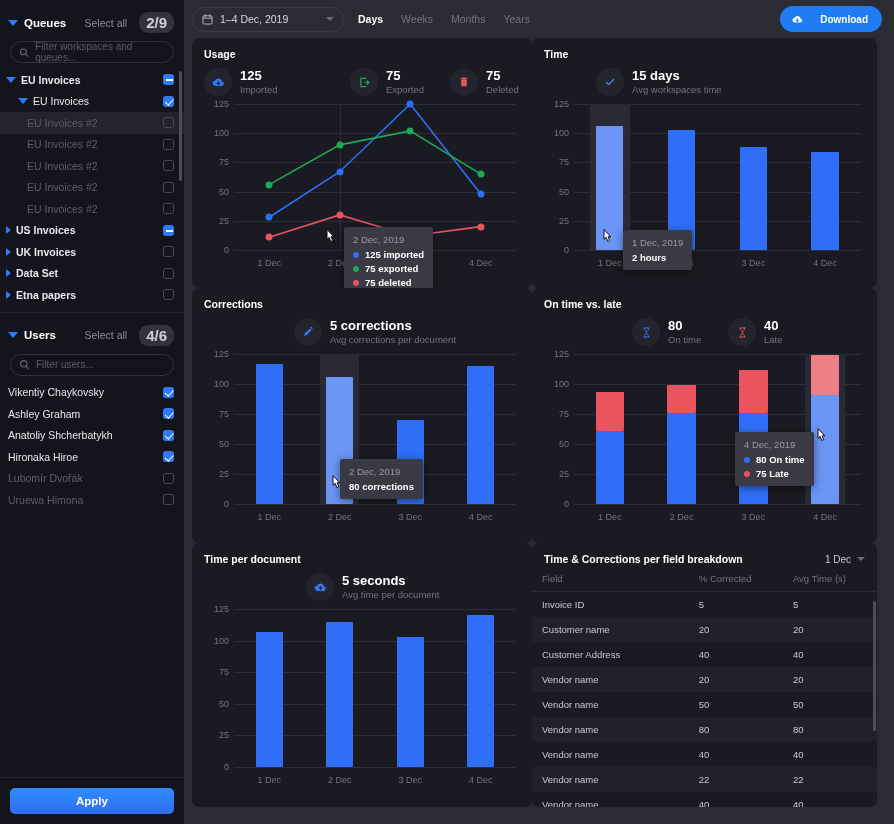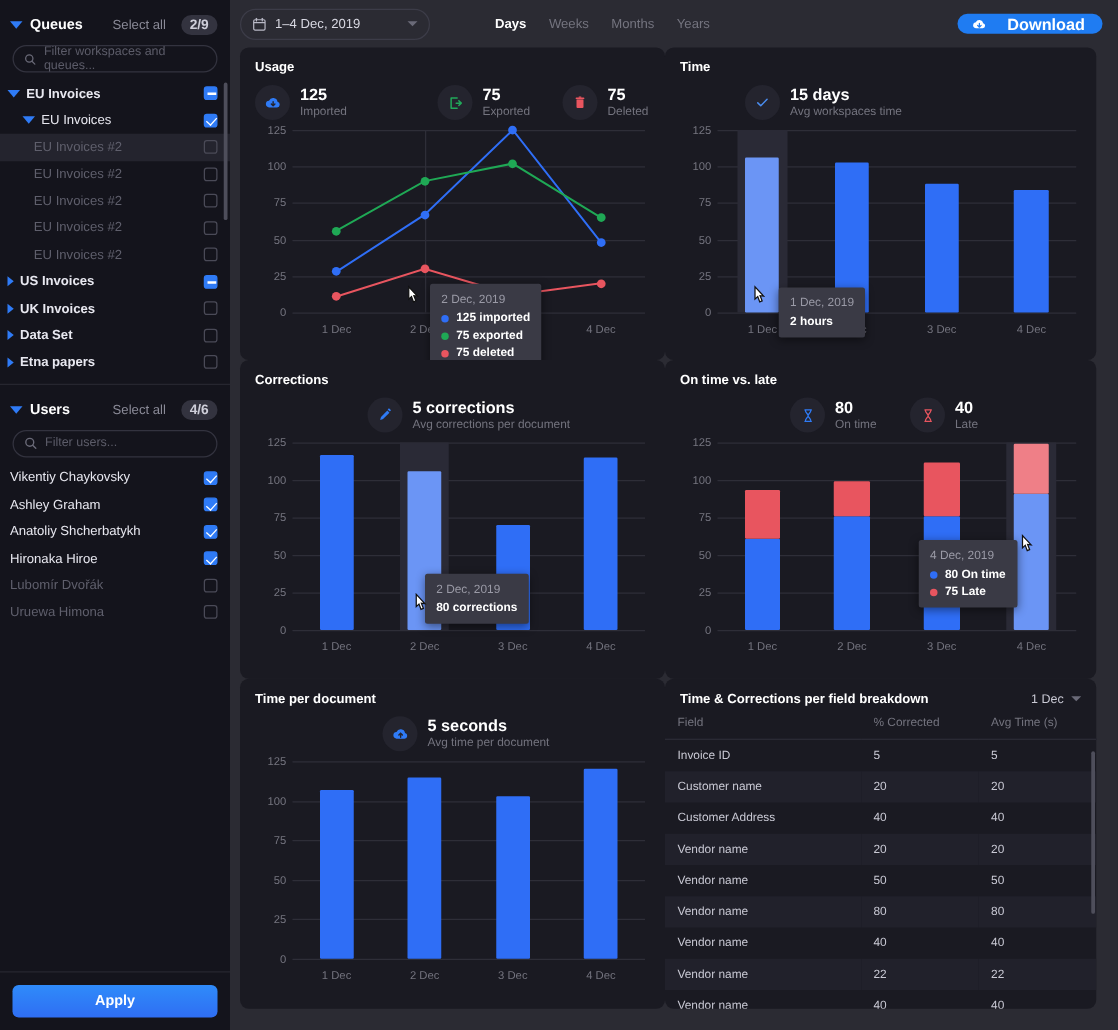--- a/index.html
+++ b/index.html
@@ -40,21 +40,21 @@
   }
   .panel-title {
     color: #fff; font-size: 11.5px; font-weight: bold;
     flex: 1;
   }
   .select-all {
     color: #8b8b98; font-size: 10.5px;
   }
   .count-pill {
     background: #33333f; color: #cfcfda;
-    font-size: 11px; font-weight: bold;
+    font-size: 15px; font-weight: bold;
     border-radius: 9px; padding: 2px 7px;
     margin-left: 6px;
   }
   .search-box {
     margin: 2px 10px 6px 10px;
     height: 22px;
     border: 1px solid #33333f;
     border-radius: 11px;
     display: flex; align-items: center;
     padding: 0 8px; gap: 6px;
@@ -137,26 +137,26 @@
   }
   .datepick .dlabel { color: #d8d8e2; font-size: 10.5px; flex: 1; }
   .tri-down {
     width: 0; height: 0;
     border-left: 4px solid transparent;
     border-right: 4px solid transparent;
     border-top: 4px solid #6a6a78;
   }
   .gtabs { display: flex; align-items: center; gap: 18px; }
   .gtab { font-size: 10.5px; color: #74747f; cursor: pointer; }
-  .gtab.active { color: #fff; font-weight: bold; margin-left: 38px; }
+  .gtab.active { color: #fff; font-weight: bold; }
   .dl-btn {
     margin-left: auto;
-    height: 16px; border-radius: 13px;
+    height: 26px; border-radius: 13px;
     background: #1f7cf2; color: #fff;
-    font-size: 13px; font-weight: bold;
+    font-size: 10px; font-weight: bold;
     display: flex; align-items: center;
     gap: 16px; padding: 0 14px 0 11px;
     cursor: pointer; border: none;
     font-family: "Liberation Sans", sans-serif;
   }
 
   .grid {
     flex: 1;
     display: grid;
     grid-template-columns: 340px 345px;

